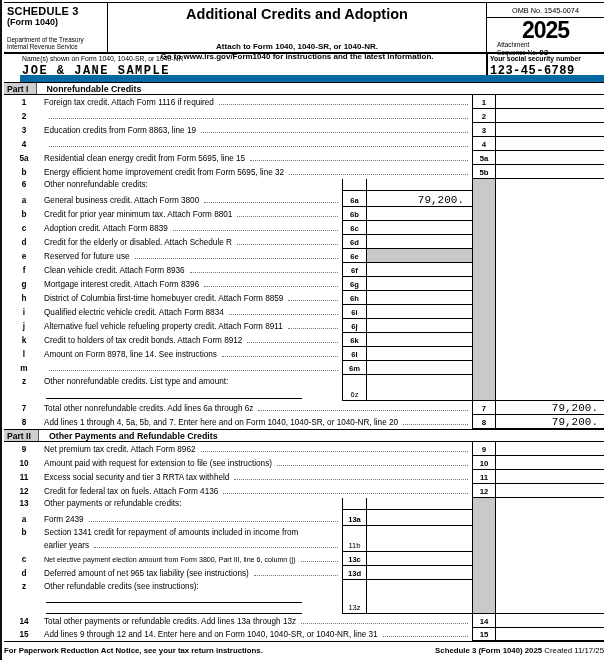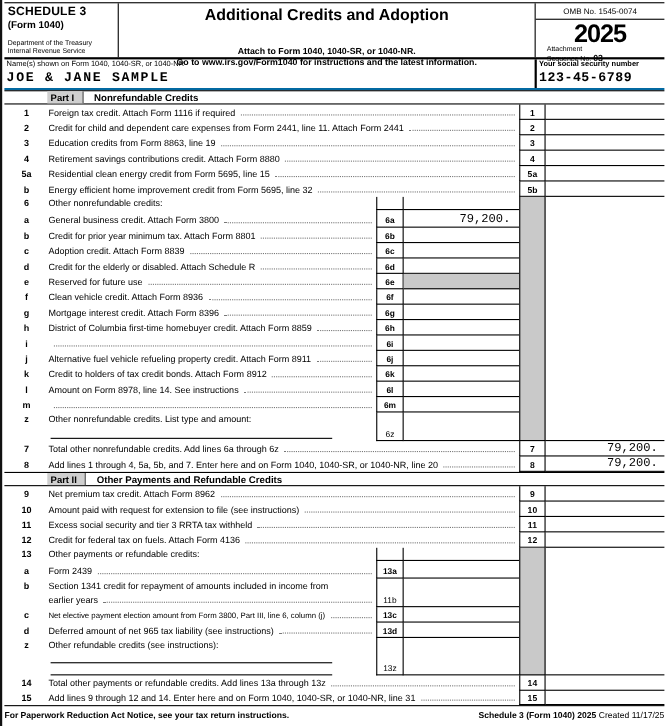--- a/index.html
+++ b/index.html
@@ -19,30 +19,30 @@
   .h-title { font-size:14.5px; font-weight:bold; }
   .h-attach { font-size:8px; font-weight:bold; margin-top:20px; }
   .h-goto   { font-size:8px; font-weight:bold; margin-top:1px; }
   .h-right { width:118px; border-left:1px solid #000; display:flex; flex-direction:column; text-align:center; }
   .h-omb { font-size:7.3px; border-bottom:1px solid #000; padding:3px 0 2px; }
   .h-year { font-size:23px; font-weight:bold; line-height:1; letter-spacing:-1px; padding-top:1px; }
   .h-attseq { margin-top:auto; font-size:6.4px; text-align:left; padding:0 0 1px 10px; line-height:1.05; }
   .h-attseq b { font-size:8px;text-align:center; }
 
   
-  .nrow { display:flex; height:28px; border-bottom:2px solid #0369a1; }
+  .nrow { display:flex; height:28px; border-bottom:7px solid #0369a1;margin-left:16px; }
   .n-left { flex:1; padding:1px 2px; }
   .n-lab { font-size:6.8px; }
   .n-val { font-family:"Liberation Mono", monospace; font-size:12px; font-weight:bold; letter-spacing:1.5px; margin-top:2px; }
   .n-right { width:118px; border-left:2px solid #000; padding:1px 2px; }
   .s-lab { font-size:6.8px; font-weight:bold; }
   .s-val { font-family:"Liberation Mono", monospace; font-size:12px; font-weight:bold; letter-spacing:.5px; margin-top:2px; }
 
   
-  .part-bar { display:flex; align-items:stretch; height:13px; border-top:1.5px solid #000; border-bottom:1.5px solid #000;padding-left:39px; }
+  .part-bar { display:flex; align-items:stretch; height:13px; border-top:1.5px solid #000; border-bottom:1.5px solid #000; }
   .part-lab { background:#cfcfcf; font-size:8.6px; font-weight:bold; padding:1px 7px 0 3px; border-right:1px solid #555; }
   .part-title { font-size:8.8px; font-weight:bold; padding:1px 0 0 10px; }
 
   
   .frow { display:flex; align-items:flex-end; height:14px; }
   .num { width:40px; flex:0 0 40px; text-align:center; font-weight:bold; font-size:8.2px; padding-bottom:2px; }
   .lbl { font-size:8.2px; padding-bottom:2px; white-space:nowrap; }
   .lbl.small { font-size:7.1px; }
   .leader { flex:1 1 0; min-width:3px; border-bottom:1px dotted #777; margin:0 4px 4px 5px; }
   .numbox { width:24px; flex:0 0 24px; height:100%; border-left:1.5px solid #000; border-right:1.5px solid #000;
@@ -127,35 +127,33 @@
 
   <div class="frow">
     <div class="num">1</div>
     <div class="lbl">Foreign tax credit. Attach Form 1116 if required</div>
     <div class="leader"></div>
     <div class="numbox">1</div>
     <div class="amtbox"></div>
   </div>
   <div class="frow">
     <div class="num">2</div>
-    <div class="lbl">Credit for child and dependent care expenses from Form 2441, line 11. Attach Form 2441</div>
     <div class="leader"></div>
     <div class="numbox">2</div>
     <div class="amtbox"></div>
   </div>
   <div class="frow">
     <div class="num">3</div>
     <div class="lbl">Education credits from Form 8863, line 19</div>
     <div class="leader"></div>
     <div class="numbox">3</div>
     <div class="amtbox"></div>
   </div>
   <div class="frow">
     <div class="num">4</div>
-    <div class="lbl">Retirement savings contributions credit. Attach Form 8880</div>
     <div class="leader"></div>
     <div class="numbox">4</div>
     <div class="amtbox"></div>
   </div>
   <div class="frow">
     <div class="num">5a</div>
     <div class="lbl">Residential clean energy credit from Form 5695, line 15</div>
     <div class="leader"></div>
     <div class="numbox">5a</div>
     <div class="amtbox"></div>
@@ -228,20 +226,21 @@
       </div>
       <div class="srow">
         <div class="num">h</div>
         <div class="lbl">District of Columbia first-time homebuyer credit. Attach Form 8859</div>
         <div class="leader"></div>
         <div class="snum">6h</div>
         <div class="samt"></div>
       </div>
       <div class="srow">
         <div class="num">i</div>
+        <div class="lbl">Qualified electric vehicle credit. Attach Form 8834</div>
         <div class="leader"></div>
         <div class="snum">6i</div>
         <div class="samt"></div>
       </div>
       <div class="srow">
         <div class="num">j</div>
         <div class="lbl">Alternative fuel vehicle refueling property credit. Attach Form 8911</div>
         <div class="leader"></div>
         <div class="snum">6j</div>
         <div class="samt"></div>

